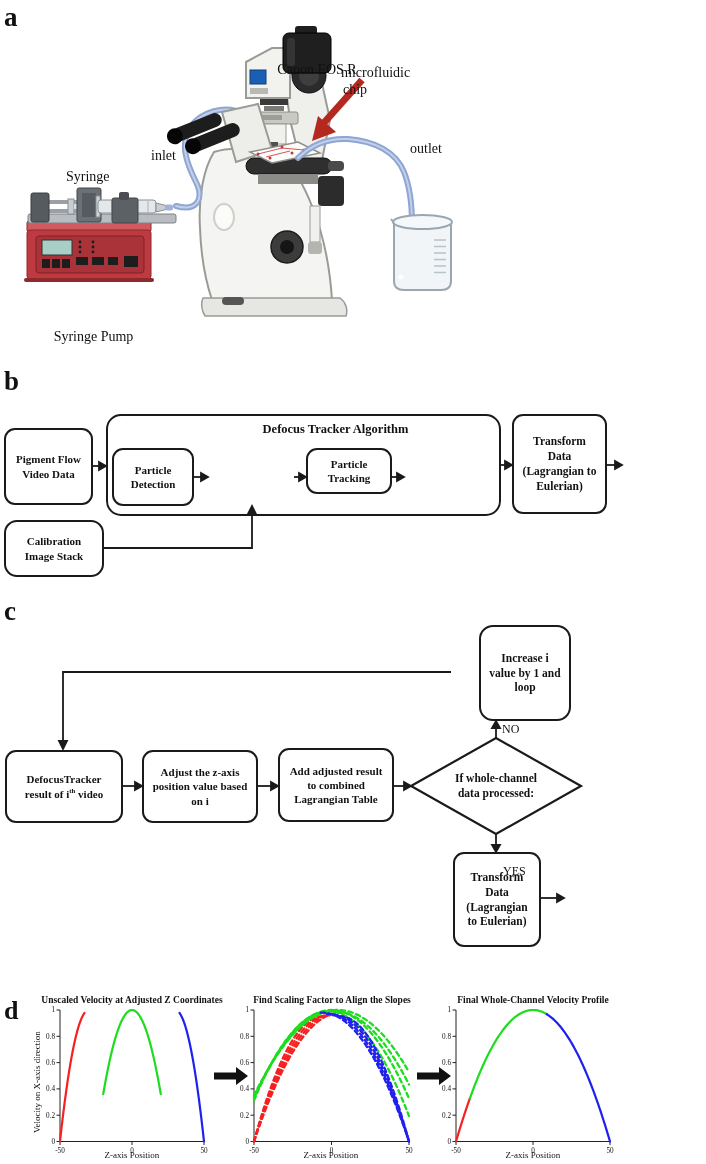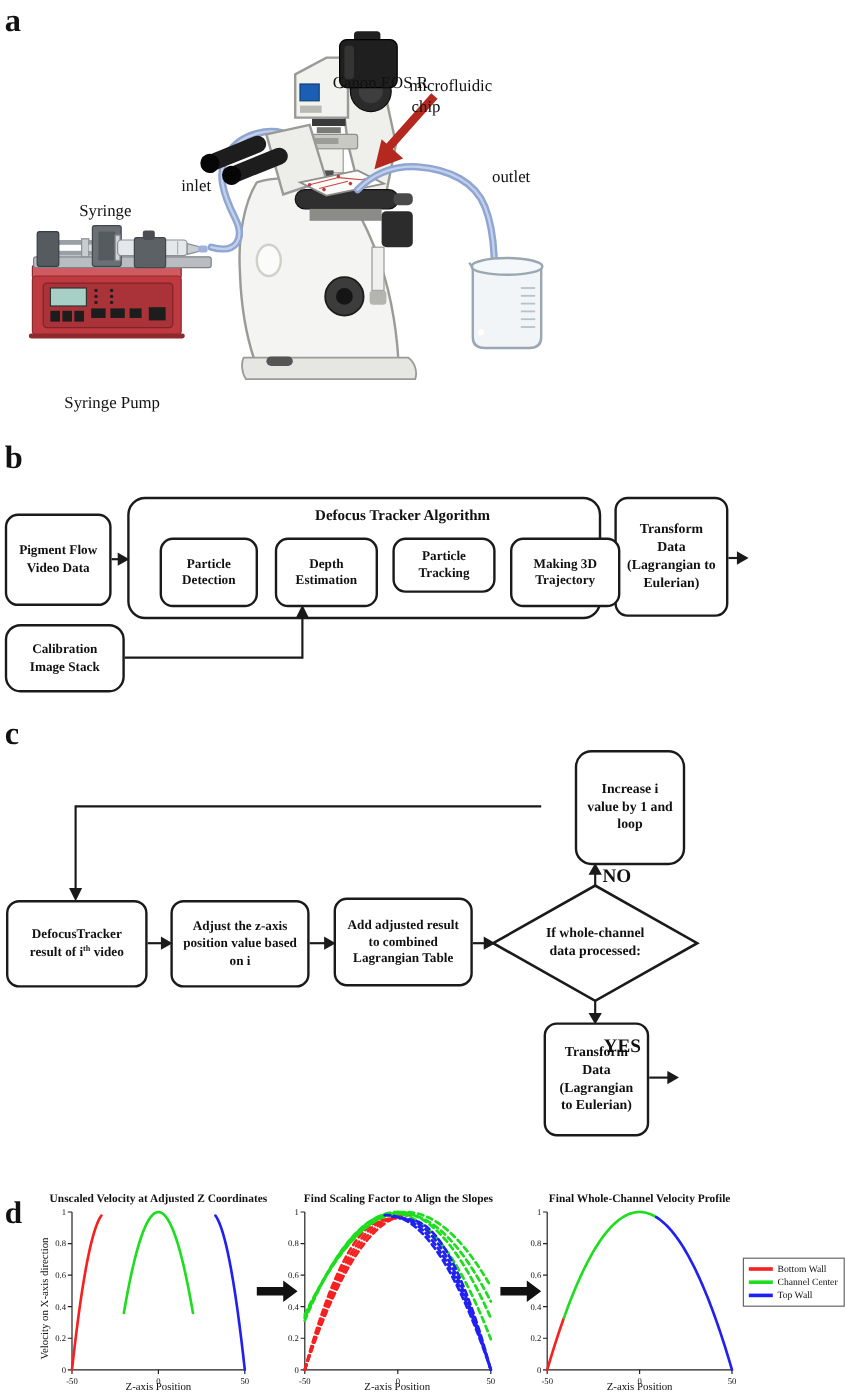--- a/index.html
+++ b/index.html
@@ -7,24 +7,24 @@
        font-family:"Liberation Serif","DejaVu Serif",serif;color:#111;}
   .abs{position:absolute;}
   .panel-letter{font-weight:bold;font-size:27px;line-height:1;}
   .ill-label{font-size:14px;white-space:nowrap;}
   .ctr{text-align:center;margin-top:48px;}
   
   .fbox{position:absolute;background:#fff;border:2.2px solid #1a1a1a;border-radius:11px;
         display:flex;align-items:center;justify-content:center;text-align:center;
         font-weight:bold;font-size:11px;line-height:1.3;padding:2px 6px;box-sizing:border-box;}
   .fbox.outer{background:transparent;border-radius:15px;z-index:1;}
-  .fbox.inner{z-index:3;margin-left:21px;}
+  .fbox.inner{z-index:3;}
   .fc-title{position:absolute;text-align:center;font-weight:bold;font-size:12.5px;z-index:2;}
   .fc-svg{position:absolute;left:0;z-index:2;}
-  .yn-label{position:absolute;font-weight:bold;font-size:16px;z-index:4;}
+  .yn-label{position:absolute;font-weight:normal;font-size:12px;z-index:4;}
   .diamond-text{position:absolute;display:flex;align-items:center;justify-content:center;
         text-align:center;font-weight:bold;font-size:11.5px;line-height:1.3;z-index:4;}
   
   .plot-title{position:absolute;width:220px;text-align:center;font-weight:bold;font-size:9.5px;white-space:nowrap;z-index:3;}
   .plot-xlabel{position:absolute;width:160px;text-align:center;font-size:9px;z-index:3;}
   .plot-ylabel{position:absolute;font-size:9px;white-space:nowrap;transform:rotate(-90deg);transform-origin:left top;z-index:3;}
   .legend{position:absolute;left:619px;top:1048px;width:85px;border:1.2px solid #666;background:#fff;
           box-sizing:border-box;padding:3px 0 3px 4px;z-index:3;}
   .legend-row{display:flex;align-items:center;height:11px;}
   .legend-swatch{display:inline-block;width:20px;height:2.6px;margin-right:4px;flex:0 0 auto;}
@@ -188,28 +188,22 @@
   </svg>
 
   <div class="fbox" style="left:4px;top:428px;width:89px;height:77px;">
     <span>Pigment Flow Video Data</span>
     </div>
   <div class="fbox outer" style="left:106px;top:414px;width:395px;height:102px;"></div>
   <div class="fc-title" style="left:106px;top:422px;width:459px;text-align:center;">Defocus Tracker Algorithm</div>
   <div class="fbox inner" style="left:112px;top:448px;width:82px;height:58px;">
     <span>Particle Detection</span>
     </div>
-  <div class="fbox inner" style="left:208px;top:448px;width:86px;height:58px;">
-    <span>Depth Estimation</span>
-    </div>
   <div class="fbox inner" style="left:306px;top:448px;width:86px;height:46px;">
     <span>Particle Tracking</span>
-    </div>
-  <div class="fbox inner" style="left:404px;top:448px;width:92px;height:58px;">
-    <span>Making 3D Trajectory</span>
     </div>
   <div class="fbox" style="left:512px;top:414px;width:95px;height:100px;font-size:11.5px;">
     <span>Transform Data (Lagrangian to Eulerian)</span>
     </div>
   <div class="fbox" style="left:4px;top:520px;width:100px;height:57px;border-radius:13px;">
     <span>Calibration Image Stack</span>
     </div>
 
   <div class="abs panel-letter" style="left:4px;top:598px;">c</div>
 
@@ -343,28 +337,14 @@
   <div class="plot-title" style="left:22px;top:995px;">Unscaled Velocity at Adjusted Z Coordinates</div>
   <div class="plot-title" style="left:222px;top:995px;">Find Scaling Factor to Align the Slopes</div>
   <div class="plot-title" style="left:423px;top:995px;">Final Whole-Channel Velocity Profile</div>
 
   <div class="plot-xlabel" style="left:52px;top:1150px;">Z-axis Position</div>
   <div class="plot-xlabel" style="left:251px;top:1150px;">Z-axis Position</div>
   <div class="plot-xlabel" style="left:453px;top:1150px;">Z-axis Position</div>
 
   <div class="plot-ylabel" style="left:32px;top:1133px;">Velocity on X-axis direction</div>
 
-  <div class="legend">
-    <div class="legend-row">
-      <span class="legend-swatch" style="background: rgb(246, 32, 32);"></span>
-      <span class="legend-label">Bottom Wall</span>
-    </div>
-    <div class="legend-row">
-      <span class="legend-swatch" style="background: rgb(30, 220, 30);"></span>
-      <span class="legend-label">Channel Center</span>
-    </div>
-    <div class="legend-row">
-      <span class="legend-swatch" style="background: rgb(32, 32, 240);"></span>
-      <span class="legend-label">Top Wall</span>
-    </div>
-  </div>
 
 </div>
 
 </body></html>

